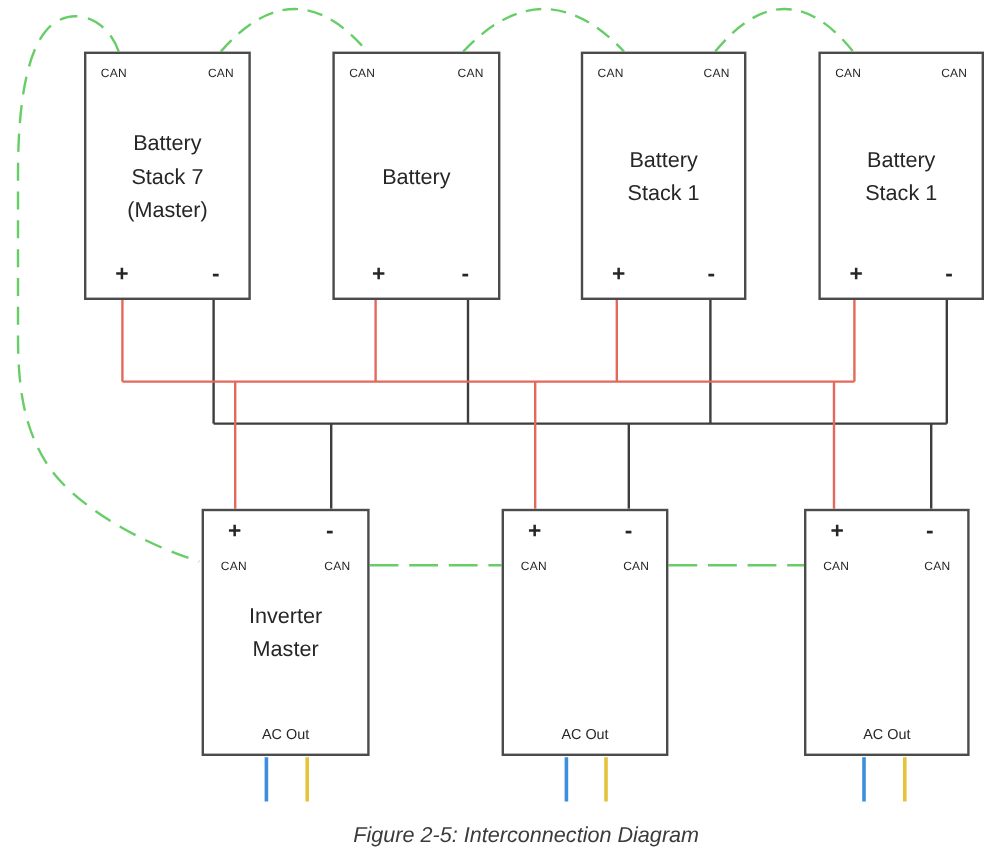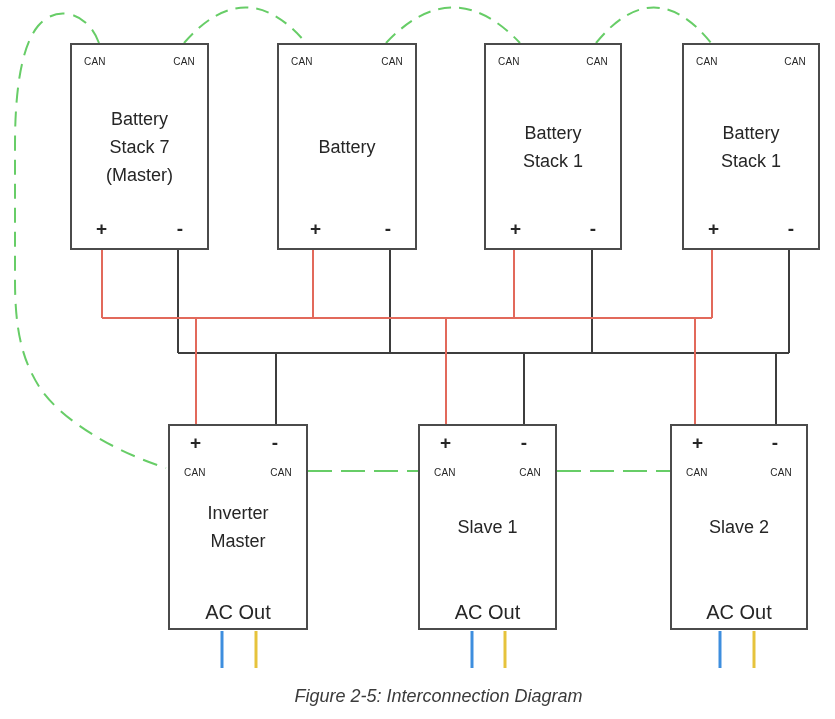--- a/index.html
+++ b/index.html
@@ -25,21 +25,21 @@
   .battery .plus{left:24px;bottom:8px;}
   .battery .minus{right:24px;bottom:8px;}
   .inverter .plus{left:20px;top:6px;}
   .inverter .minus{right:28px;top:6px;}
   .title{
     position:absolute;left:0;right:0;top:50%;transform:translateY(-50%);
     text-align:center;font-size:18px;line-height:28px;
   }
   .ac-out{
     position:absolute;left:0;right:0;bottom:6px;text-align:center;
-    font-size:20px;line-height:19px;
+    font-size:12px;line-height:19px;
   }
   .caption{
     position:absolute;top:686px;left:21px;width:835px;text-align:center;
     font-style:italic;font-size:18px;color:#3b3b3b;
   }
 </style>
 </head>
 <body>
 
 <div class="stage" style="--border-color: #4b4b4b; --text-color: #262626;">
@@ -141,31 +141,25 @@
       <div>Master</div>
     </div>
     <div class="ac-out">AC Out</div>
   </div>
 
   <div class="box inverter" style="left:418px;width:139px">
     <span class="term plus">+</span>
     <span class="term minus">-</span>
     <span class="can can-l">CAN</span>
     <span class="can can-r">CAN</span>
-    <div class="title">
-      <div>Slave 1</div>
-    </div>
     <div class="ac-out">AC Out</div>
   </div>
 
   <div class="box inverter" style="left:670px;width:138px">
     <span class="term plus">+</span>
     <span class="term minus">-</span>
     <span class="can can-l">CAN</span>
     <span class="can can-r">CAN</span>
-    <div class="title">
-      <div>Slave 2</div>
-    </div>
     <div class="ac-out">AC Out</div>
   </div>
 
   <div class="caption">Figure 2-5: Interconnection Diagram</div>
 </div>
 
 </body></html>

